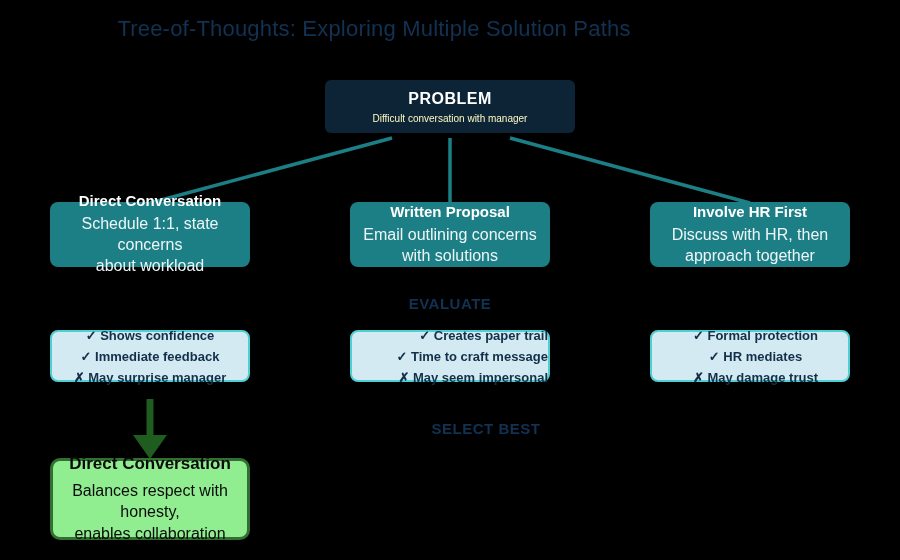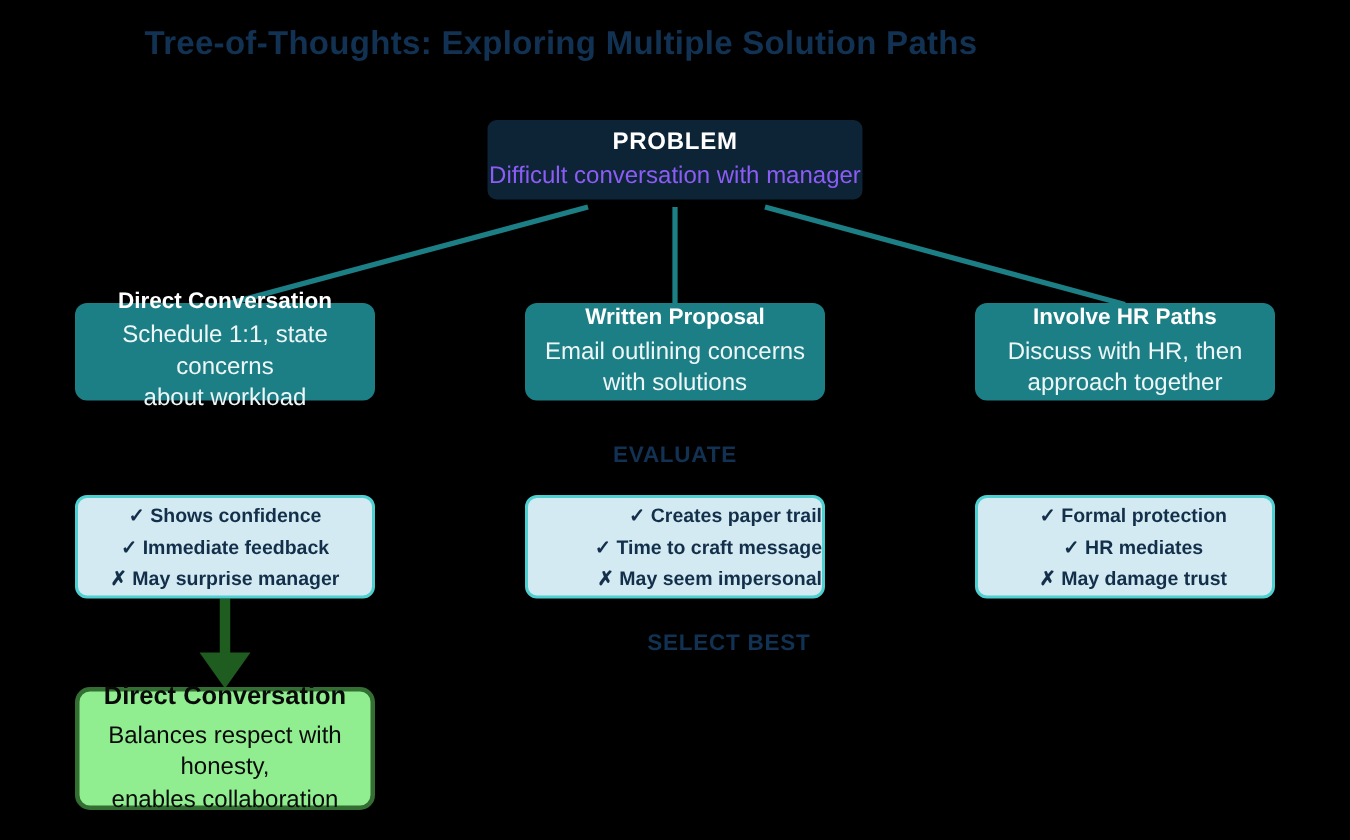--- a/index.html
+++ b/index.html
@@ -19,21 +19,21 @@
   body{
     width:900px;height:560px;
     background:var(--background);
     font-family:"Liberation Sans", sans-serif;
     overflow:hidden;
   }
   .stage{position:relative;width:900px;height:560px;}
   .title{
     position:absolute;top:16px;left:0;width:748px;
     text-align:center;
-    font-size:22px;font-weight:bold;
+    font-size:22px;font-weight:normal;
     color:var(--navy);
     letter-spacing:.2px;
   }
   svg.overlay{position:absolute;top:0;left:0;width:900px;height:560px;}
   .connector{stroke:var(--teal);stroke-width:3.5;}
   .arrow-shaft{stroke:var(--arrow-green);stroke-width:7;}
   .arrow-head{fill:var(--arrow-green);}
 
   .box{
     position:absolute;
@@ -43,21 +43,21 @@
     text-align:center;
   }
   .problem-box{
     left:325px;top:80px;width:250px;height:53px;
     background:var(--problem-fill);
     border-radius:6px;
     color:var(--box-text);
     gap:5px;
   }
   .problem-box .box-title{font-size:16px;font-weight:bold;letter-spacing:.5px;}
-  .problem-box .box-desc{font-size:16px;color:#8b5cf6;text-align:center;}
+  .problem-box .box-desc{font-size:10px;color:#fef9c3;text-align:center;}
 
   .option-box{
     top:202px;width:200px;height:65px;
     background:var(--teal);
     border-radius:8px;
     color:var(--box-text);
     gap:5px;
   }
   .option-box.pos-0{left:50px;}
   .option-box.pos-1{left:350px;}
@@ -69,21 +69,21 @@
     position:absolute;left:0;width:900px;
     text-align:center;
     font-size:15px;font-weight:bold;
     color:var(--navy);
     letter-spacing:.5px;
   }
   .stage-label.evaluate{top:295px;}
   .stage-label.select-best{top:420px;margin-left:36px;}
 
   .eval-box{
-    top:330px;width:200px;height:69px;
+    top:330px;width:200px;height:52px;
     background:var(--eval-fill);
     border:2px solid var(--eval-border);
     border-radius:8px;
     color:var(--eval-text);
     font-size:13px;font-weight:bold;
   }
   .eval-box.pos-0{left:50px;}
   .eval-box.pos-1{left:350px;align-items:flex-end;}
   .eval-box.pos-2{left:650px;padding-left:11px;}
   .eval-line{line-height:21px;}
@@ -123,21 +123,21 @@
     <div class="box-title">Direct Conversation</div>
     <div class="box-desc">Schedule 1:1, state concerns
 about workload</div>
   </div>
   <div class="box option-box pos-1">
     <div class="box-title">Written Proposal</div>
     <div class="box-desc">Email outlining concerns
 with solutions</div>
   </div>
   <div class="box option-box pos-2">
-    <div class="box-title">Involve HR Paths</div>
+    <div class="box-title">Involve HR First</div>
     <div class="box-desc">Discuss with HR, then
 approach together</div>
   </div>
 
   <div class="stage-label evaluate">EVALUATE</div>
 
   <div class="box eval-box pos-0">
     <div class="eval-line">✓ Shows confidence</div>
     <div class="eval-line">✓ Immediate feedback</div>
     <div class="eval-line">✗ May surprise manager</div>

